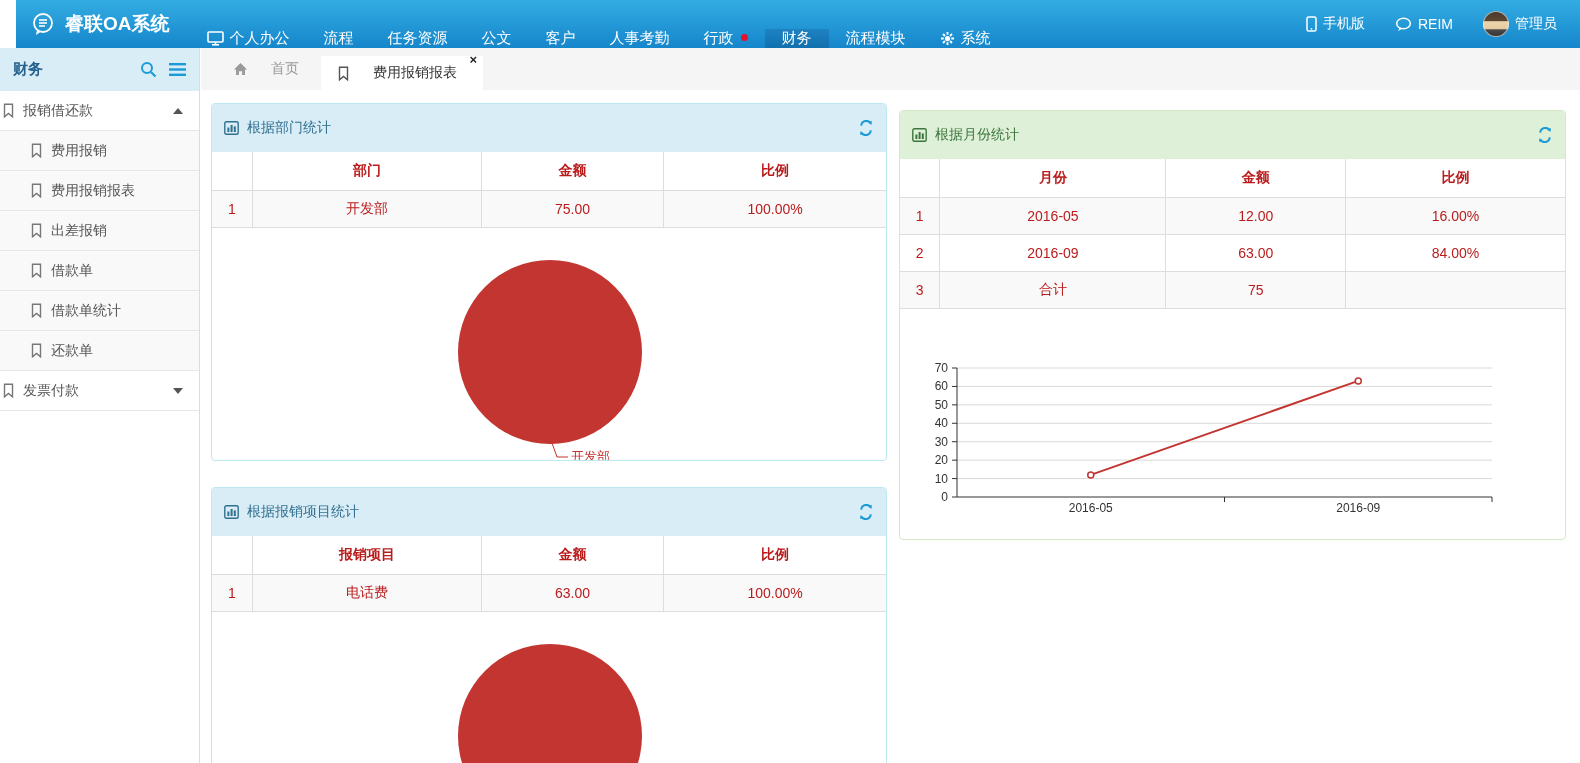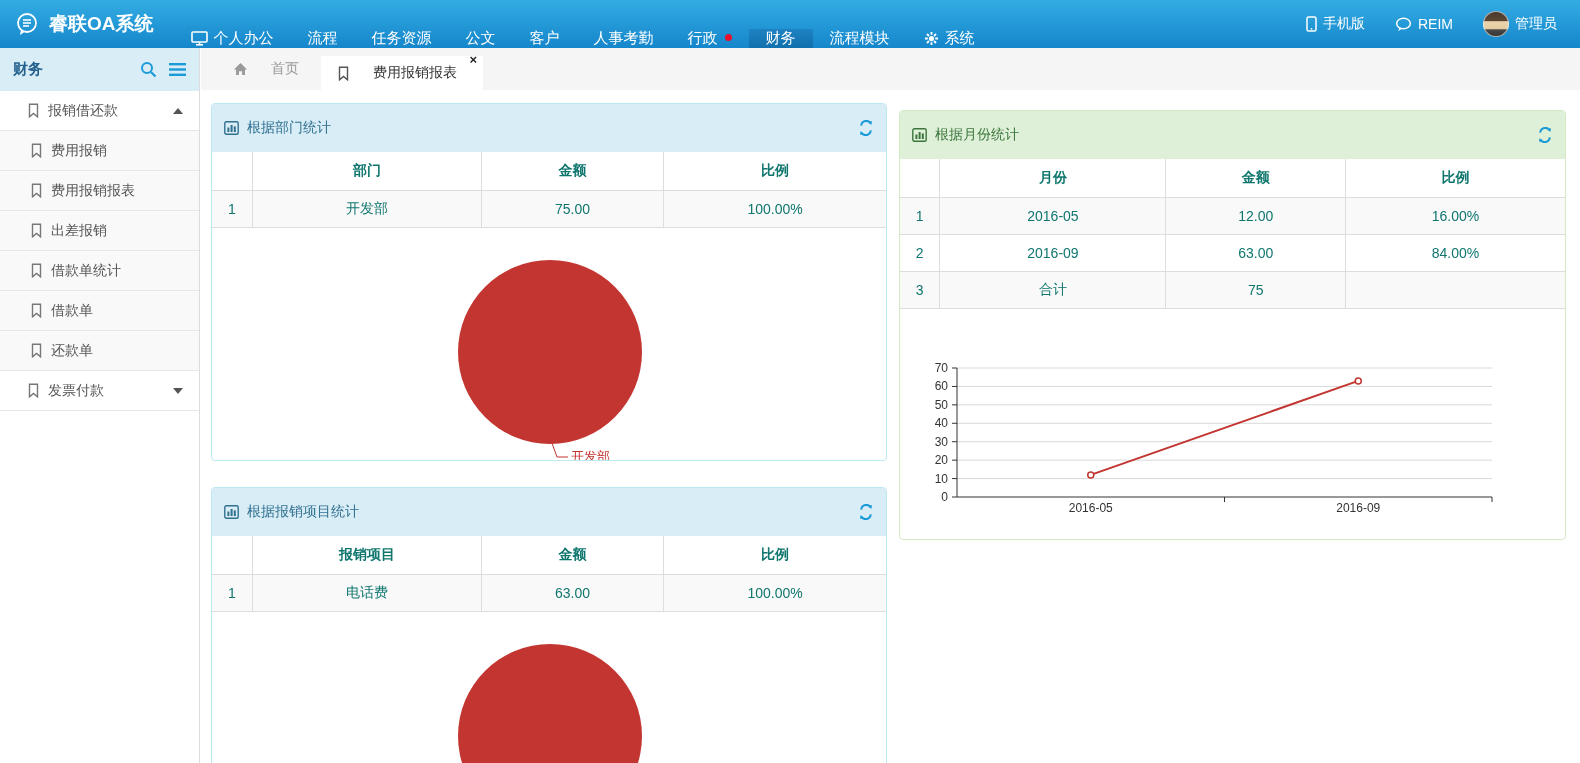--- a/index.html
+++ b/index.html
@@ -1,20 +1,20 @@
 <!DOCTYPE html>
 <html><head>
 <meta charset="utf-8">
 <style>
   html,body{margin:0;padding:0;width:1580px;height:763px;overflow:hidden;
     font-family:"Liberation Sans","DejaVu Sans",sans-serif;background:#fff;}
   *{box-sizing:border-box;}
 
   
-  .topnav{position:absolute;top:0;left:0;right:0;height:48px;z-index:20;
+  .topnav{position:absolute;top:0;left:16px;right:0;height:48px;z-index:20;
     background:linear-gradient(180deg,#33ace3 0%,#1586cb 100%);
     display:flex;align-items:stretch;color:#fff;}
   .brand{display:flex;align-items:center;gap:9px;padding:0 20px 0 14px;
     font-size:19px;font-weight:bold;cursor:pointer;white-space:nowrap;}
   .nav-items{display:flex;align-items:flex-end;}
   .nav-item{display:flex;align-items:center;gap:6px;padding:0 17px;font-size:15px;
     cursor:pointer;white-space:nowrap;}
   .nav-item.active{background:linear-gradient(180deg,#1e82c2,#1170ae);}
   .dot{width:7px;height:7px;border-radius:50%;background:#e8112d;margin-left:1px;margin-top:-2px;}
   .nav-right{display:flex;align-items:stretch;margin-left:auto;padding-right:8px;}
@@ -26,21 +26,21 @@
 
   
   .sidebar{position:absolute;top:48px;left:0;width:200px;bottom:0;background:#fff;
     border-right:1px solid #dcdcdc;}
   .sidebar-header{height:43px;background:#d9edf7;display:flex;align-items:center;
     justify-content:space-between;padding:0 13px;}
   .sidebar-title{color:#24618e;font-weight:bold;font-size:15px;}
   .sidebar-tools{display:flex;align-items:center;gap:12px;}
   .side-item{height:40px;display:flex;align-items:center;gap:8px;font-size:14px;color:#555;
     border-bottom:1px solid #e7e7e7;cursor:pointer;position:relative;}
-  .side-item.group{padding:0 27px;background:#fff;}
+  .side-item.group{padding:0 2px;background:#fff;}
   .side-item.child{padding:0 14px 0 30px;background:#f9f9f9;}
   .caret{position:absolute;right:16px;width:0;height:0;border-left:5px solid transparent;
     border-right:5px solid transparent;}
   .caret.up{border-bottom:6px solid #555;}
   .caret.down{border-top:6px solid #555;}
 
   
   .content{position:absolute;left:201px;top:48px;right:0;bottom:0;background:#fff;overflow:hidden;}
   .tabbar{height:42px;background:#f5f5f5;display:flex;align-items:stretch;}
   .tab{display:flex;align-items:center;gap:23px;padding:0 22px;font-size:14px;color:#999;
@@ -56,21 +56,21 @@
   .panel.success{border-color:#d6e9c6;}
   .panel-header{height:48px;display:flex;align-items:center;gap:8px;padding:0 12px;font-size:14px;}
   .panel.info .panel-header{background:#d9edf7;color:#31708f;}
   .panel.success .panel-header{background:#dff0d8;color:#3c763d;}
   .p-refresh{margin-left:auto;cursor:pointer;}
   #panel-dept{left:10px;top:13px;width:676px;height:358px;}
   #panel-month{left:698px;top:20px;width:667px;height:430px;}
   #panel-item{left:10px;top:397px;width:676px;height:620px;}
 
   table{width:100%;border-collapse:collapse;table-layout:fixed;}
-  th,td{border:1px solid #ddd;text-align:center;font-size:14px;color:#0f766e;padding:0;}
+  th,td{border:1px solid #ddd;text-align:center;font-size:14px;color:#b91c1c;padding:0;}
   th{height:38px;font-weight:bold;background:#fff;border-top:none;}
   td{height:37px;}
   tr>*:first-child{border-left:none;}
   tr>*:last-child{border-right:none;}
   tbody tr:nth-child(odd){background:#f9f9f9;}
   .panel-chart{overflow:hidden;}
 </style>
 </head>
 <body>
 
@@ -211,29 +211,29 @@
           </svg>
         </span>
         <span>出差报销</span>
       </div>
       <div class="side-item child">
         <span class="ico">
           <svg width="13" height="15" viewBox="0 0 13 15">
             <path d="M2.5 1.2 h8 v12.6 l-4 -3.4 -4 3.4 z" fill="none" stroke="#777" stroke-width="1.4"></path>
           </svg>
         </span>
+        <span>借款单</span>
+      </div>
+      <div class="side-item child">
+        <span class="ico">
+          <svg width="13" height="15" viewBox="0 0 13 15">
+            <path d="M2.5 1.2 h8 v12.6 l-4 -3.4 -4 3.4 z" fill="none" stroke="#777" stroke-width="1.4"></path>
+          </svg>
+        </span>
         <span>借款单统计</span>
-      </div>
-      <div class="side-item child">
-        <span class="ico">
-          <svg width="13" height="15" viewBox="0 0 13 15">
-            <path d="M2.5 1.2 h8 v12.6 l-4 -3.4 -4 3.4 z" fill="none" stroke="#777" stroke-width="1.4"></path>
-          </svg>
-        </span>
-        <span>借款单</span>
       </div>
       <div class="side-item child">
         <span class="ico">
           <svg width="13" height="15" viewBox="0 0 13 15">
             <path d="M2.5 1.2 h8 v12.6 l-4 -3.4 -4 3.4 z" fill="none" stroke="#777" stroke-width="1.4"></path>
           </svg>
         </span>
         <span>还款单</span>
       </div>
       <div class="side-item group">

